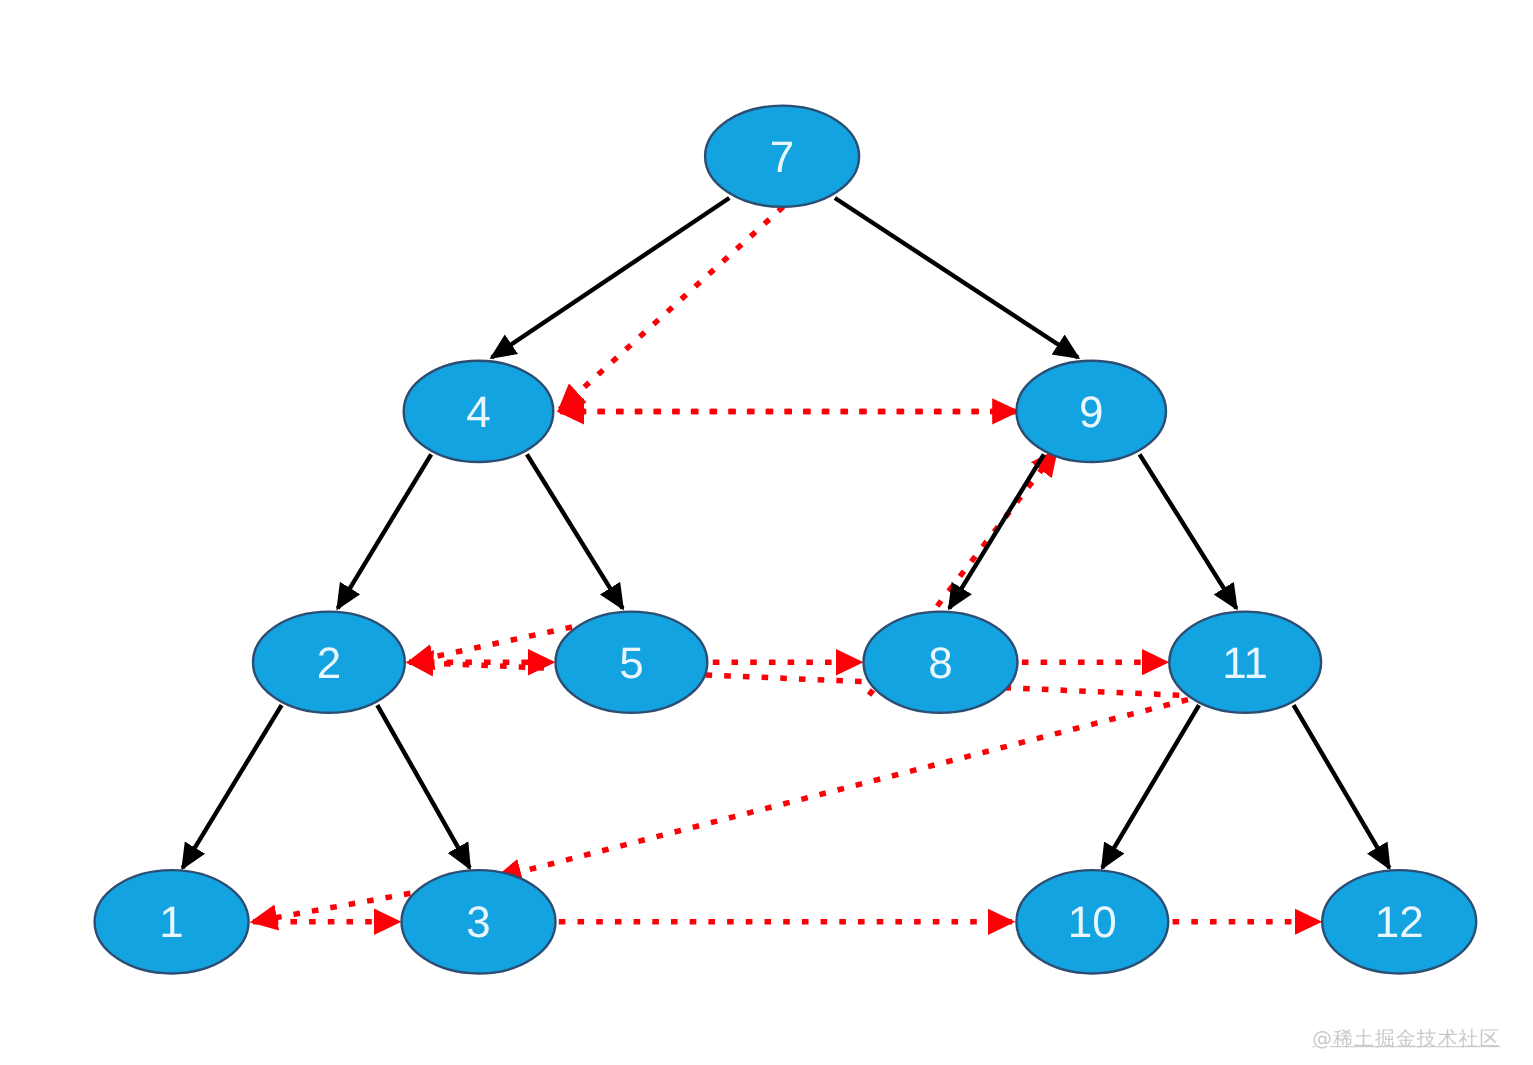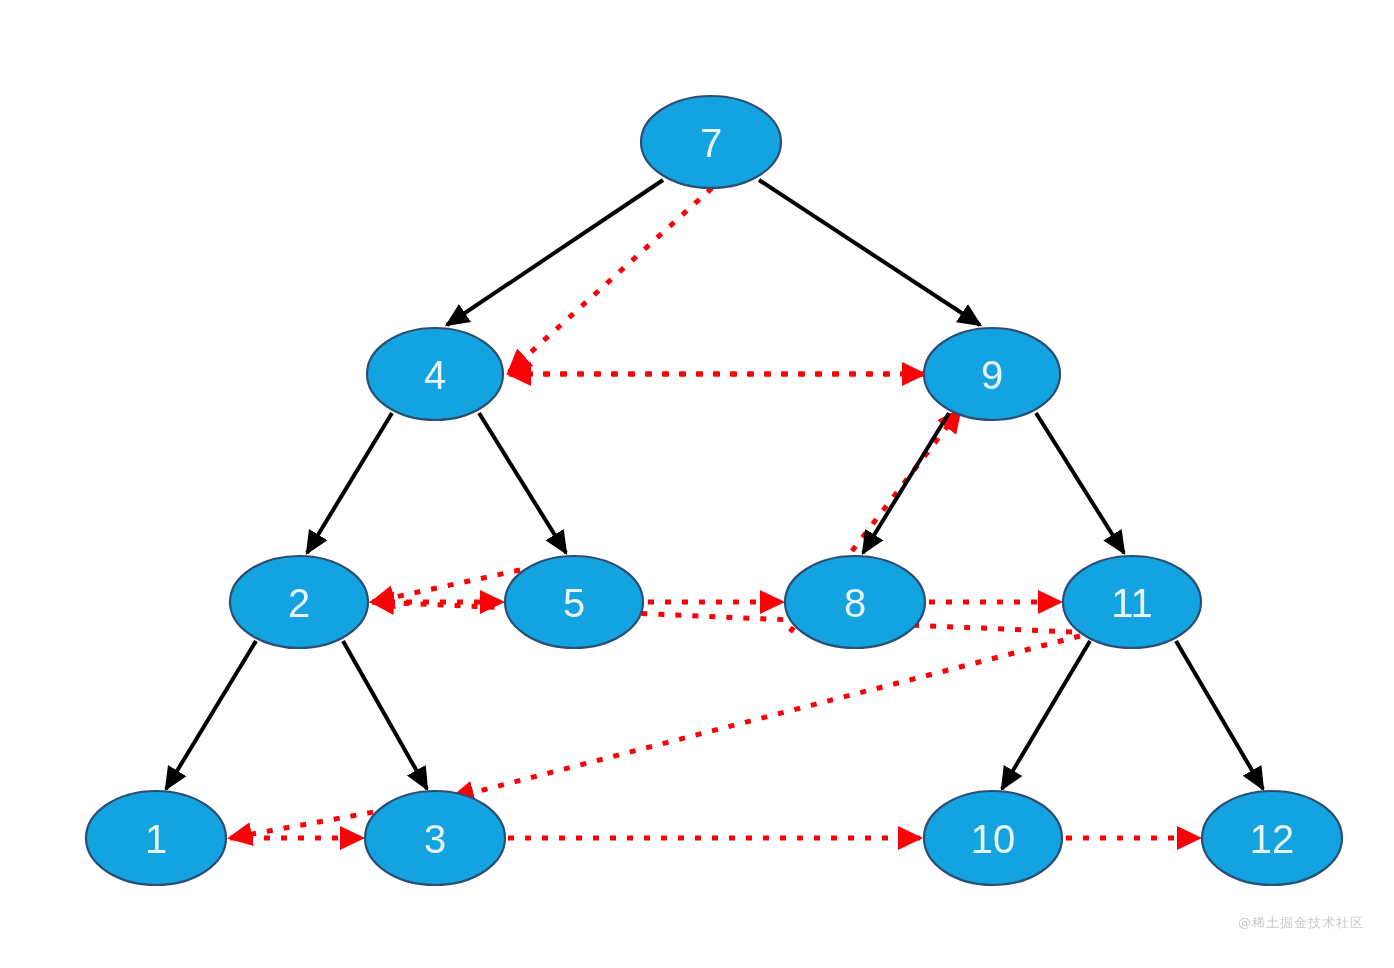--- a/index.html
+++ b/index.html
@@ -3,21 +3,21 @@
 <meta charset="utf-8">
 <style>
   html,body{margin:0;padding:0;background:#ffffff;}
   body{width:1394px;height:968px;overflow:hidden;font-family:"Liberation Sans",sans-serif;}
   #stage{position:relative;width:1394px;height:968px;background:#fff;}
   svg#graph{position:absolute;left:0;top:0;width:1394px;height:968px;display:block;}
   .node-ellipse{fill:#12a3e0;stroke:#2c4e73;stroke-width:2.2;}
   .node-label{fill:#eaf6fd;font-family:"Liberation Sans",sans-serif;font-size:40px;text-anchor:middle;dominant-baseline:central;}
   .tree-edge{stroke:#000000;stroke-width:4;fill:none;}
   .thread-edge{stroke:#fb0007;stroke-width:5;fill:none;stroke-dasharray:6 11;stroke-linecap:butt;}
-  .watermark{position:absolute;right:30px;bottom:36px;color:#c9c9c9;font-size:13px;font-family:"DejaVu Sans",sans-serif;letter-spacing:1px;white-space:nowrap;}
+  .watermark{position:absolute;right:30px;bottom:12px;color:#c9c9c9;font-size:18px;font-family:"DejaVu Sans",sans-serif;letter-spacing:1px;white-space:nowrap;text-decoration:underline;}
 </style>
 </head>
 <body>
 
 <div id="stage">
 
   <svg id="graph" viewBox="0 0 1394 968">
     <defs>
       <marker id="arrow-black" markerWidth="7" markerHeight="7" refX="5.4" refY="3.2" orient="auto" markerUnits="strokeWidth">
         <path d="M0,0.5 L6,3.2 L0,5.9 z" fill="#000000"></path>

